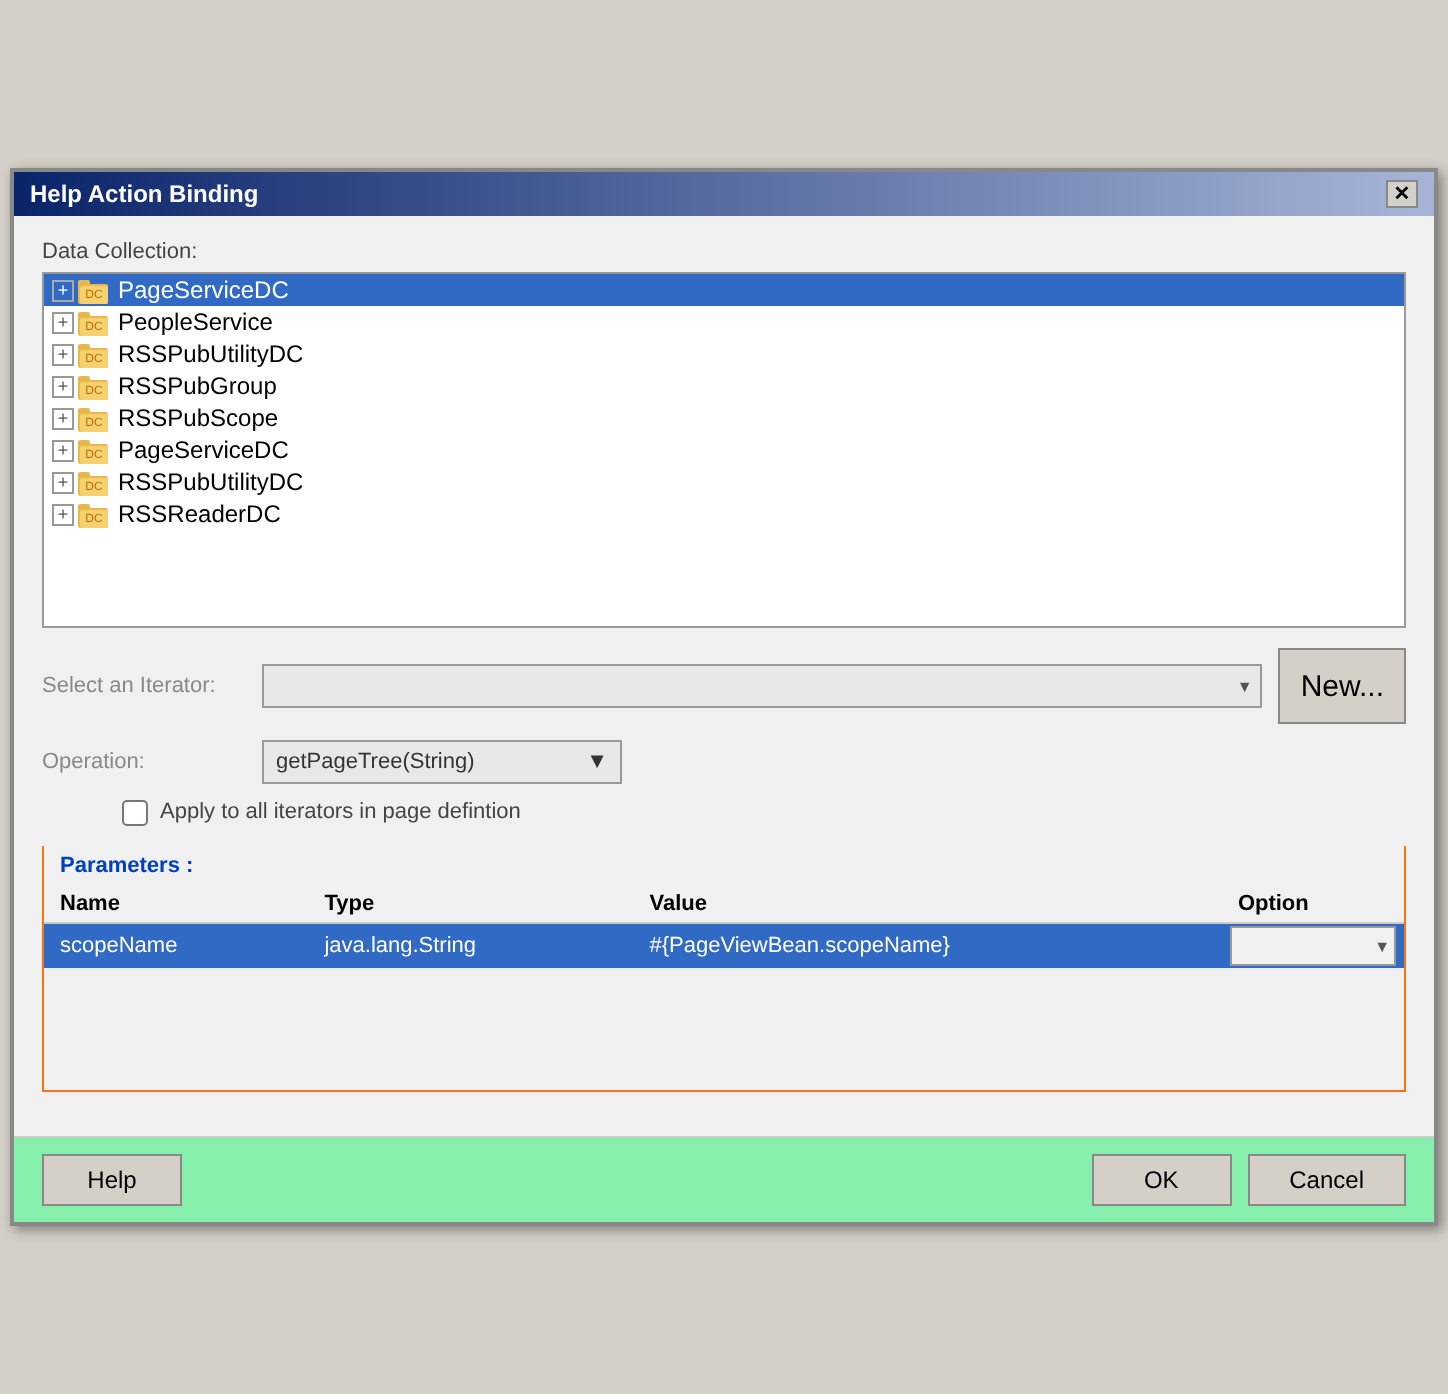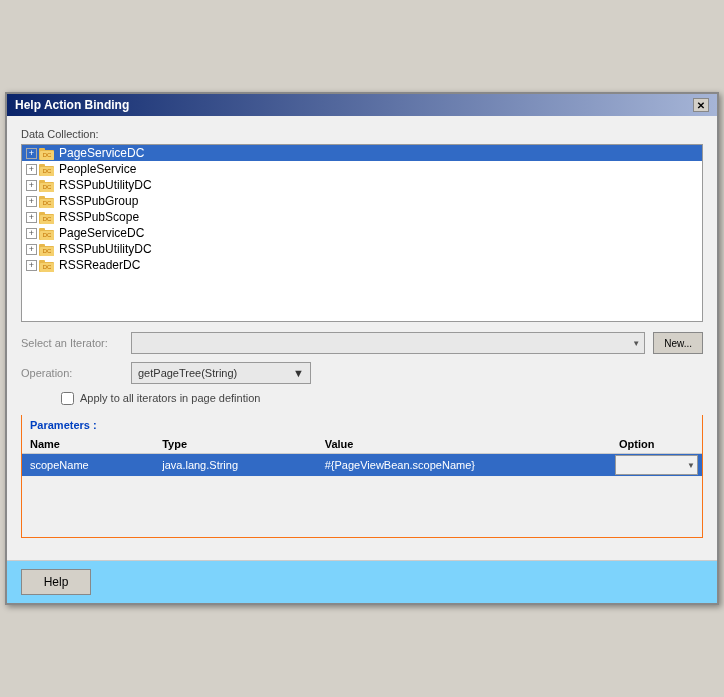--- a/index.html
+++ b/index.html
@@ -134,24 +134,24 @@
       font-size: 11px;
       color: #333;
       display: flex;
       align-items: center;
       justify-content: space-between;
       cursor: pointer;
     }
     .new-button {
       margin-left: 8px;
       padding: 2px 10px;
-      height: 22px;
+      height: 38px;
       background: #d4d0c8;
       border: 1px solid #888;
-      font-size: 10px;
+      font-size: 15px;
       cursor: pointer;
       white-space: nowrap;
     }
     .checkbox-row {
       display: flex;
       align-items: flex-start;
       margin: 8px 0 10px 40px;
     }
     .checkbox-row input[type=checkbox] {
       margin-right: 6px;
@@ -212,21 +212,21 @@
     }
     .param-value-area {
       min-height: 60px;
     }
     .dialog-footer {
       display: flex;
       justify-content: space-between;
       align-items: center;
       padding: 8px 14px;
       border-top: 1px solid #ccc;
-      background: #7dd3fc;
+      background: #86efac;
     }
     .footer-btn {
       padding: 4px 20px;
       height: 26px;
       background: #d4d0c8;
       border: 1px solid #888;
       font-size: 12px;
       cursor: pointer;
       min-width: 70px;
       text-align: center;
@@ -398,14 +398,18 @@
               </td>
             </tr>
           </tbody>
       </table>
       <div class="param-value-area"></div>
     </div>
   </div>
 
   <div class="dialog-footer">
     <button class="footer-btn">Help</button>
+    <div class="footer-right">
+      <button class="footer-btn">OK</button>
+      <button class="footer-btn">Cancel</button>
+    </div>
   </div>
 </div>
 
 </body></html>

